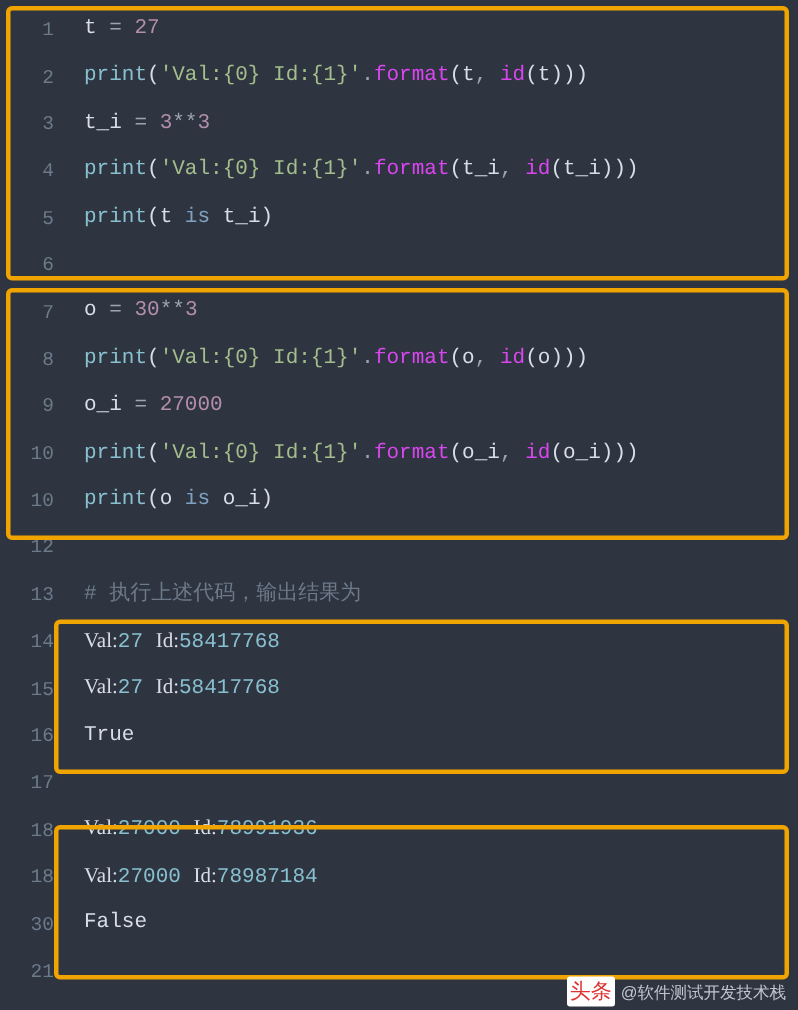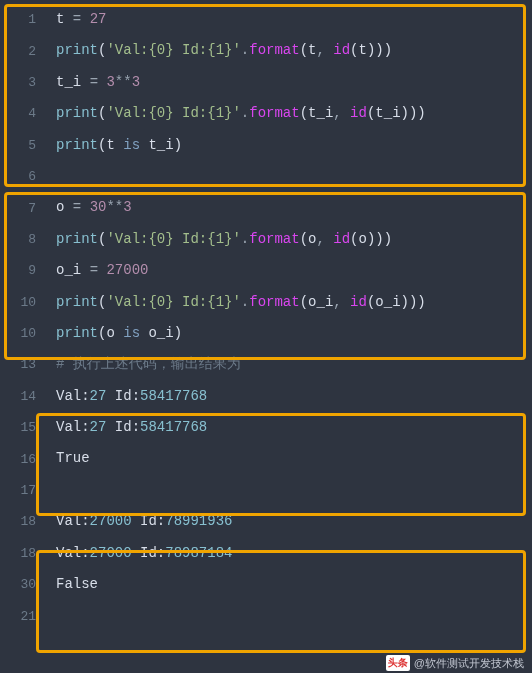--- a/index.html
+++ b/index.html
@@ -43,21 +43,21 @@
   .tok-ident { color: #d8dee9; }
   .tok-op    { color: #9aa5b1; }
   .tok-num   { color: #b48ead; }
   .tok-func  { color: #88c0d0; }
   .tok-builtin { color: #d946ef; }
   .tok-str   { color: #a3be8c; }
   .tok-kw    { color: #81a1c1; }
   .tok-paren { color: #d8dee9; }
   .tok-comment { color: #6c7a89; }
   .tok-out-num { color: #88c0d0; }
-  .tok-out-lbl { color: #d8dee9; }
+  .tok-out-lbl { color: #d8dee9; font-family: Liberation Serif, serif; }
   .tok-true  { color: #d8dee9; margin-top: 26px; }
 
   .box {
     position: absolute;
     border: 3px solid #f0a400;
     border-radius: 4px;
     pointer-events: none;
     box-sizing: border-box;
   }
   .box1 { left: 4px; right: 6px; top: 4px;   height: 183px; }
@@ -73,22 +73,22 @@
     color: #c0c5cf;
     font-family: sans-serif;
     display: flex;
     align-items: center;
     gap: 4px;
   }
   .footer .logo {
     background: #fff;
     color: #d33;
     border-radius: 2px;
-    font-size: 10px;
-    font-weight: bold;
+    font-size: 14px;
+    font-weight: normal;
     padding: 1px 2px;
   }
 </style>
 </head>
 <body>
 
 <div class="editor" id="editor">
     <div class="line">
       <div class="gutter">1</div>
       <div class="code"><span class="tok-ident">t</span> <span class="tok-op">=</span> <span class="tok-num">27</span></div>
@@ -127,20 +127,24 @@
     </div>
     <div class="line">
       <div class="gutter">10</div>
       <div class="code"><span class="tok-func">print</span><span class="tok-paren">(</span><span class="tok-str">'Val:{0} Id:{1}'</span><span class="tok-op">.</span><span class="tok-builtin">format</span><span class="tok-paren">(</span><span class="tok-ident">o_i</span><span class="tok-op">,</span> <span class="tok-builtin">id</span><span class="tok-paren">(</span><span class="tok-ident">o_i</span><span class="tok-paren">)</span><span class="tok-paren">)</span><span class="tok-paren">)</span></div>
     </div>
     <div class="line">
       <div class="gutter">10</div>
       <div class="code"><span class="tok-func">print</span><span class="tok-paren">(</span><span class="tok-ident">o</span> <span class="tok-kw">is</span> <span class="tok-ident">o_i</span><span class="tok-paren">)</span></div>
     </div>
     <div class="line">
+      <div class="gutter">12</div>
+      <div class="code"></div>
+    </div>
+    <div class="line">
       <div class="gutter">13</div>
       <div class="code"><span class="tok-comment"># 执行上述代码，输出结果为</span></div>
     </div>
     <div class="line">
       <div class="gutter">14</div>
       <div class="code"><span class="tok-out-lbl">Val:</span><span class="tok-out-num">27</span> <span class="tok-out-lbl">Id:</span><span class="tok-out-num">58417768</span></div>
     </div>
     <div class="line">
       <div class="gutter">15</div>
       <div class="code"><span class="tok-out-lbl">Val:</span><span class="tok-out-num">27</span> <span class="tok-out-lbl">Id:</span><span class="tok-out-num">58417768</span></div>

